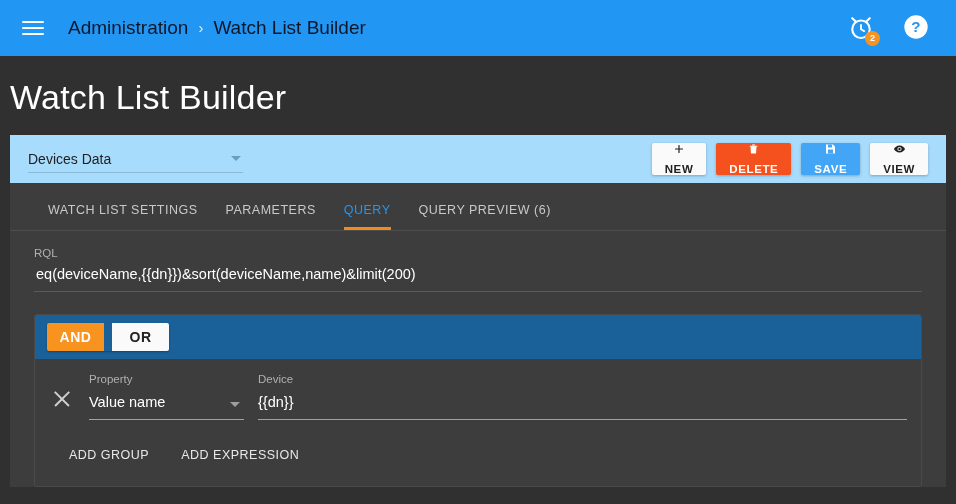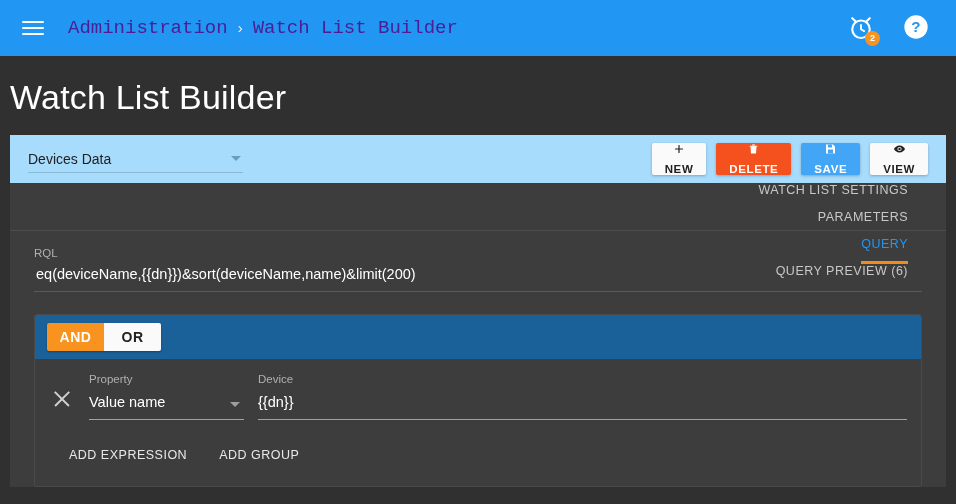--- a/index.html
+++ b/index.html
@@ -28,21 +28,21 @@
     margin-left: 6px;
   }
   .hamburger span {
     display: block; height: 2px; width: 22px; background: #fff; border-radius: 1px;
   }
   .breadcrumb {
     display: flex; align-items: center; gap: 10px;
     color: #fff;
     font-size: 19px;
   }
-  .crumb { color: #4c1d95; cursor: pointer; white-space: nowrap; font-family: Liberation Mono, monospace; }
+  .crumb { color: #0f172a; cursor: pointer; white-space: nowrap; }
   .crumb-sep {
     color: #e3f1fd; font-size: 15px; line-height: 1;
     display: inline-block; transform: translateY(-1px);
   }
   .appbar-right {
     margin-left: auto;
     display: flex; align-items: center; gap: 26px;
     padding-right: 8px;
   }
   .icon-btn { position: relative; width: 30px; height: 30px; cursor: pointer; }
@@ -113,21 +113,20 @@
   .btn-save { background: #42A5F5; color: #ffffff; }
 
   
   .tabs {
     display: flex;
     align-items: flex-end;
     height: 48px;
     padding: 0 24px;
     border-bottom: 1px solid #4d4d4d;
     background: #3d3d3d;
-    flex-direction: column;
   }
   .tab {
     color: #c8c8c8;
     font-size: 12.5px;
     letter-spacing: 0.5px;
     padding: 0 14px 13px 14px;
     cursor: pointer;
     position: relative;
     white-space: nowrap;
   }
@@ -174,21 +173,21 @@
     box-shadow: 0 1px 2px rgba(0,0,0,0.3);
   }
   .toggle .seg {
     height: 28px;
     min-width: 57px;
     display: flex; align-items: center; justify-content: center;
     font-size: 14px; font-weight: bold; letter-spacing: 0.6px;
     cursor: pointer;
   }
   .seg-on { background: #F7931E; color: #ffffff; }
-  .seg-off { background: #fafafa; color: #212121; }
+  .seg-off { background: #fafafa; color: #212121; margin-left: 8px; }
 
   .expr-row {
     display: flex;
     align-items: flex-end;
     padding: 14px 14px 0 14px;
     gap: 14px;
   }
   .x-btn {
     width: 26px; height: 26px;
     position: relative; cursor: pointer;
@@ -365,19 +364,19 @@
         </div>
 
 
         <div class="field f-value">
           <span class="lbl">Device</span>
           <span class="val">{{dn}}</span>
         </div>
       </div>
 
       <div class="group-actions">
+        <button class="text-btn">ADD GROUP</button>
         <button class="text-btn">ADD EXPRESSION</button>
-        <button class="text-btn">ADD GROUP</button>
       </div>
     </div>
 
   </div>
 </div>
 
 </body></html>

